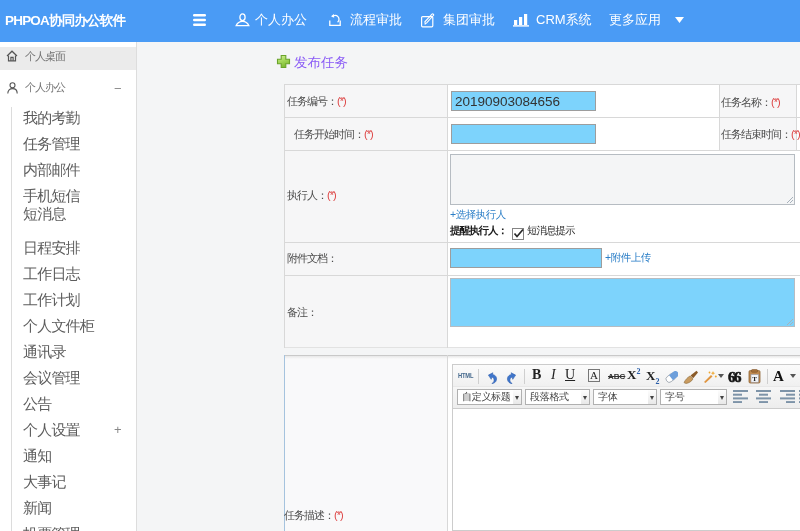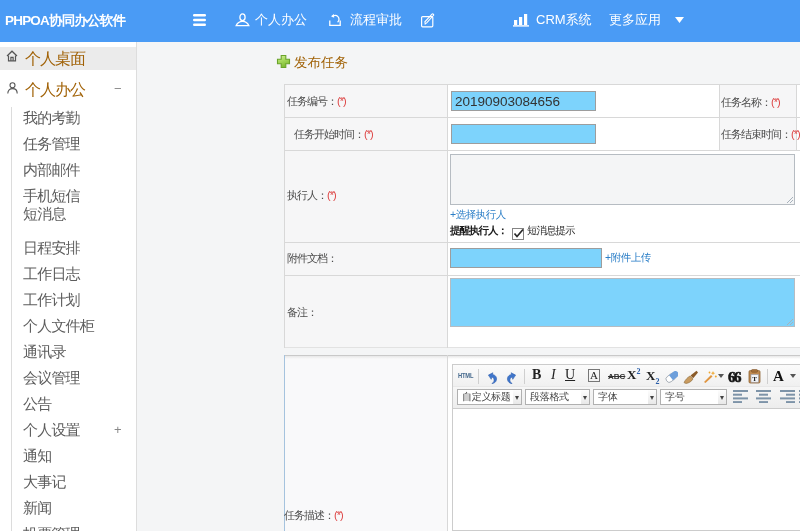--- a/index.html
+++ b/index.html
@@ -6,21 +6,21 @@
 #app{position:relative;width:800px;height:531px;overflow:hidden}
 .abs{position:absolute}
 
 #header{position:absolute;left:0;top:0;width:800px;height:42px;background:#4a9bf5;color:#fff}
 #logo{position:absolute;left:5px;top:12px;font-size:13.5px;font-weight:bold;letter-spacing:-0.8px}
 .nav{position:absolute;top:0;height:40px;display:flex;align-items:center;color:#fff;font-size:13px;font-weight:500}
 .hline{position:absolute;background:#d8d8d8}
 .vline{position:absolute;background:#d8d8d8}
 
 #sidebar{position:absolute;left:0;top:42px;width:137px;height:489px;background:#fff;border-right:1px solid #ddd}
-.mitem{position:absolute;left:0;width:136px;font-size:16px;color:#a16207;letter-spacing:-1px}
+.mitem{position:absolute;left:0;width:136px;font-size:11px;color:#737373;letter-spacing:-1px}
 .sub{position:absolute;left:23px;font-size:15px;color:#5d5d5d;letter-spacing:-0.8px}
 #treeline{position:absolute;left:11px;top:107px;width:1px;height:424px;background:#dcdcdc}
 
 .lbl{font-size:11px;color:#4c4c4c;letter-spacing:-1px;white-space:nowrap}
 .red{color:#dd4444}
 .cellbg{position:absolute;background:#f6f6f7}
 .ipt{position:absolute;border:1px solid #9d9d9d;background:#7dd3fc}
 .link{position:absolute;color:#2a7ec7;font-size:10.5px;letter-spacing:-0.5px}
 .ti{position:absolute;font-size:13px;color:#222}
 .tserif{font-family:"Liberation Serif",serif}
@@ -56,20 +56,21 @@
           <path d="M5.9 1.1 L3.0 3.2 L6.2 4.8 Z" fill="#fff" stroke="none"></path>
         </svg>
       </div>
   <div class="nav" style="left:350px">流程审批</div>
   <div class="nav" style="left:420px">
         <svg width="16" height="15" viewBox="0 0 16 15" fill="none" stroke="#fff" stroke-width="1.2">
           <rect x="1.6" y="3.6" width="11.2" height="10.2" rx="1"></rect>
           <path d="M5.2 11 L4.9 8.8 L12 1.2 C12.8 0.4 14.2 1.6 13.4 2.5 L6.9 9.6 Z" fill="none" stroke="#fff" stroke-width="1.1"></path>
         </svg>
       </div>
+  <div class="nav" style="left:443px">集团审批</div>
   <div class="nav" style="left:513px">
         <svg width="16" height="14" viewBox="0 0 16 14">
           <rect x="1" y="7" width="3.2" height="5" fill="#fff"></rect>
           <rect x="6" y="4" width="3.2" height="8" fill="#fff"></rect>
           <rect x="11" y="1" width="3.2" height="11" fill="#fff"></rect>
           <rect x="0" y="12.2" width="16" height="1.4" fill="#fff"></rect>
         </svg>
       </div>
   <div class="nav" style="left:609px">更多应用</div>
   <div class="nav" style="left:536px">CRM系统</div>
@@ -117,21 +118,21 @@
 <svg class="abs" style="left:276px;top:54px" width="15" height="15" viewBox="0 0 15 15">
       <defs>
         <linearGradient id="gp" x1="0" y1="0" x2="0.4" y2="1">
           <stop offset="0" stop-color="#d8f0a2"></stop>
           <stop offset="0.5" stop-color="#a6d95c"></stop>
           <stop offset="1" stop-color="#7ebc33"></stop>
         </linearGradient>
       </defs>
       <path d="M5.2 1.5 h4.6 v3.7 H13.5 v4.6 H9.8 V13.5 h-4.6 V9.8 H1.5 v-4.6 h3.7 Z" fill="url(#gp)" stroke="#69a32a" stroke-width="1.1"></path>
     </svg>
-<div class="abs" style="left:294px;top:54px;font-size:13.5px;font-weight:500;color:#a16207;letter-spacing:0px">发布任务</div>
+<div class="abs" style="left:294px;top:54px;font-size:13.5px;font-weight:500;color:#8b5cf6;letter-spacing:0px">发布任务</div>
 
 <div class="abs" id="t1" style="left:284px;top:84px;width:516px;height:263px;background:#fff"></div>
 <div class="cellbg" style="left:285px;top:85px;width:162px;height:262px"></div>
 <div class="cellbg" style="left:720px;top:85px;width:76px;height:65px"></div>
 
 <div class="hline" style="left:284px;top:84px;width:516px;height:1px"></div>
 <div class="hline" style="left:284px;top:117px;width:516px;height:1px"></div>
 <div class="hline" style="left:284px;top:150px;width:516px;height:1px"></div>
 <div class="hline" style="left:284px;top:242px;width:516px;height:1px"></div>
 <div class="hline" style="left:284px;top:275px;width:516px;height:1px"></div>

